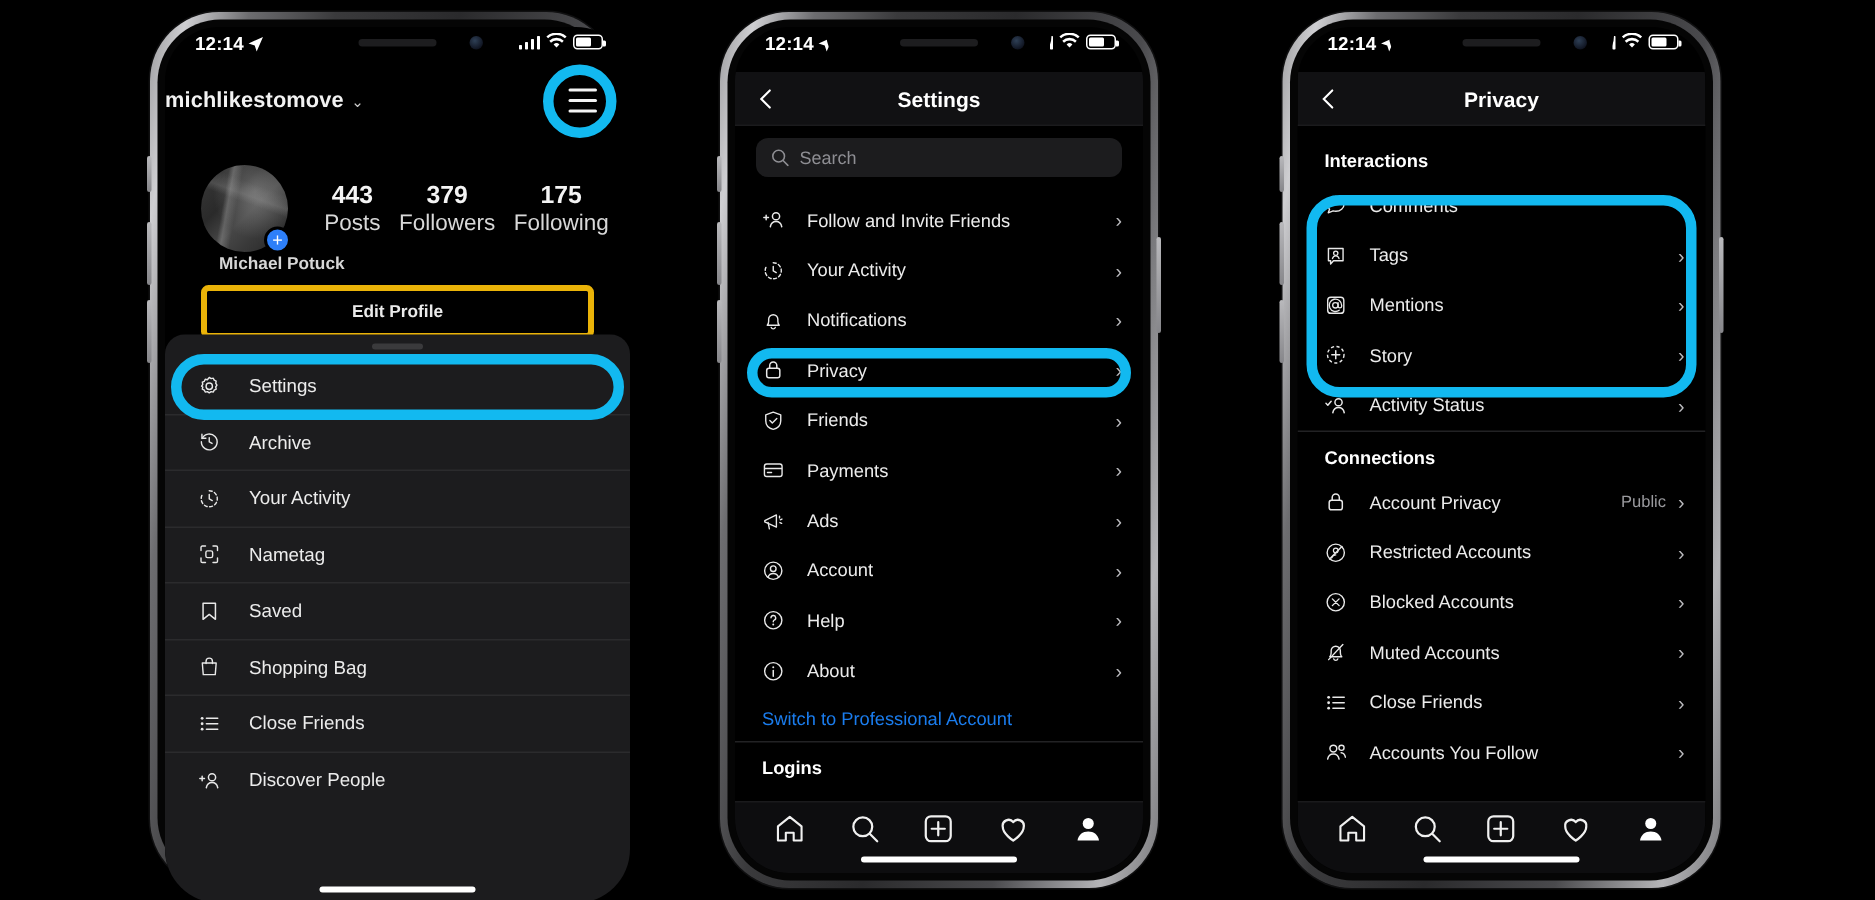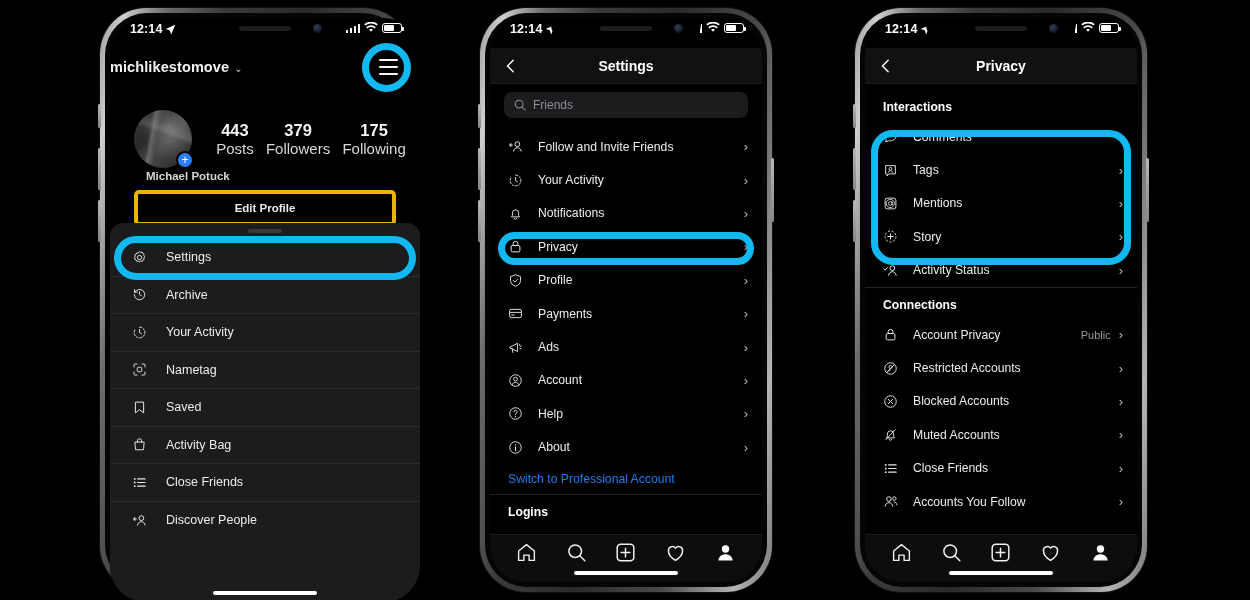--- a/index.html
+++ b/index.html
@@ -335,21 +335,21 @@
               </span>
               <span class="lb">Saved</span>
             </div>
             <div class="menu-row">
               <span class="ic">
                 <svg width="15" height="15" viewBox="0 0 24 24">
                   <path d="M4.6 8h14.8l-1 12.4H5.6z" fill="none" stroke="#e8e8e8" stroke-width="1.5" stroke-linejoin="round"></path>
                   <path d="M8.6 8.6V6.2a3.4 3.4 0 0 1 6.8 0v2.4" fill="none" stroke="#e8e8e8" stroke-width="1.5" stroke-linecap="round"></path>
                 </svg>
               </span>
-              <span class="lb">Activity Bag</span>
+              <span class="lb">Shopping Bag</span>
             </div>
             <div class="menu-row">
               <span class="ic">
                 <svg width="15" height="15" viewBox="0 0 24 24">
                   <circle cx="4.4" cy="6.2" r="1.5" fill="#e8e8e8"></circle>
                   <circle cx="4.4" cy="12" r="1.5" fill="#e8e8e8"></circle>
                   <circle cx="4.4" cy="17.8" r="1.5" fill="#e8e8e8"></circle>
                   <path d="M9 6.2h12M9 12h12M9 17.8h12" stroke="#e8e8e8" stroke-width="1.7" stroke-linecap="round"></path>
                 </svg>
               </span>
@@ -415,21 +415,21 @@
             <path d="M10.5 1.5 4 8l6.5 6.5" fill="none" stroke="#fff" stroke-width="1.6" stroke-linecap="round"></path>
           </svg>
         <span class="title">Settings</span>
       </div>
 
       <div class="searchbar">
         <svg width="12" height="12" viewBox="0 0 16 16">
             <circle cx="6.8" cy="6.8" r="5.2" fill="none" stroke="#8e8e93" stroke-width="1.4"></circle>
             <path d="M10.7 10.7 15 15" stroke="#8e8e93" stroke-width="1.4" stroke-linecap="round"></path>
           </svg>
-        <span class="ph">Friends</span>
+        <span class="ph">Search</span>
       </div>
 
       <div class="list" id="p2-list" style="top:112px">
           <div class="row">
             <span class="ic">
               <svg width="16" height="15" viewBox="0 0 26 24">
                 <path d="M2 9.6h5M4.5 7.1v5" stroke="#e8e8e8" stroke-width="1.6" stroke-linecap="round"></path>
                 <circle cx="15.2" cy="8.2" r="3.9" fill="none" stroke="#e8e8e8" stroke-width="1.6"></circle>
                 <path d="M9 19.6c.7-3.6 3.2-5.6 6.2-5.6s5.5 2 6.2 5.6" fill="none" stroke="#e8e8e8" stroke-width="1.6" stroke-linecap="round"></path>
               </svg>
@@ -467,21 +467,21 @@
             <span class="lb">Privacy</span>
             <span class="ch">›</span>
           </div>
           <div class="row">
             <span class="ic">
               <svg width="15" height="15" viewBox="0 0 24 24">
                 <path d="M12 2.8 20 5.8v6.1c0 4.6-3.2 8-8 9.3-4.8-1.3-8-4.7-8-9.3V5.8z" fill="none" stroke="#e8e8e8" stroke-width="1.5" stroke-linejoin="round"></path>
                 <path d="M8.4 11.8 11 14.4l4.8-4.8" fill="none" stroke="#e8e8e8" stroke-width="1.5" stroke-linecap="round" stroke-linejoin="round"></path>
               </svg>
             </span>
-            <span class="lb">Profile</span>
+            <span class="lb">Friends</span>
             <span class="ch">›</span>
           </div>
           <div class="row">
             <span class="ic">
               <svg width="15" height="15" viewBox="0 0 24 24">
                 <rect x="2.6" y="5.4" width="18.8" height="13.2" rx="2.4" fill="none" stroke="#e8e8e8" stroke-width="1.5"></rect>
                 <path d="M2.6 10.2h18.8" stroke="#e8e8e8" stroke-width="1.5"></path>
                 <path d="M5.8 14.4h4.4" stroke="#e8e8e8" stroke-width="1.5" stroke-linecap="round"></path>
               </svg>
             </span>

